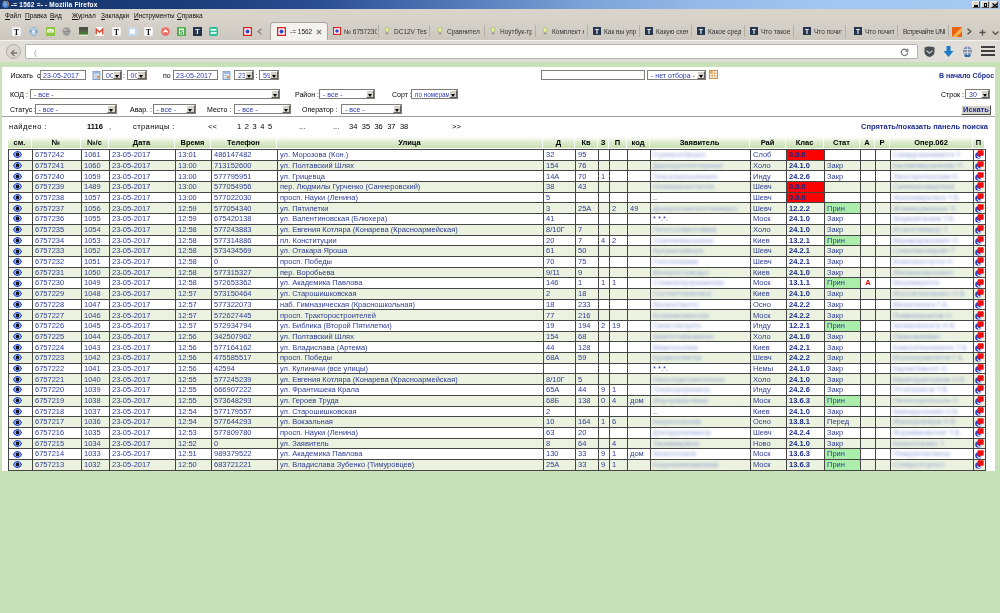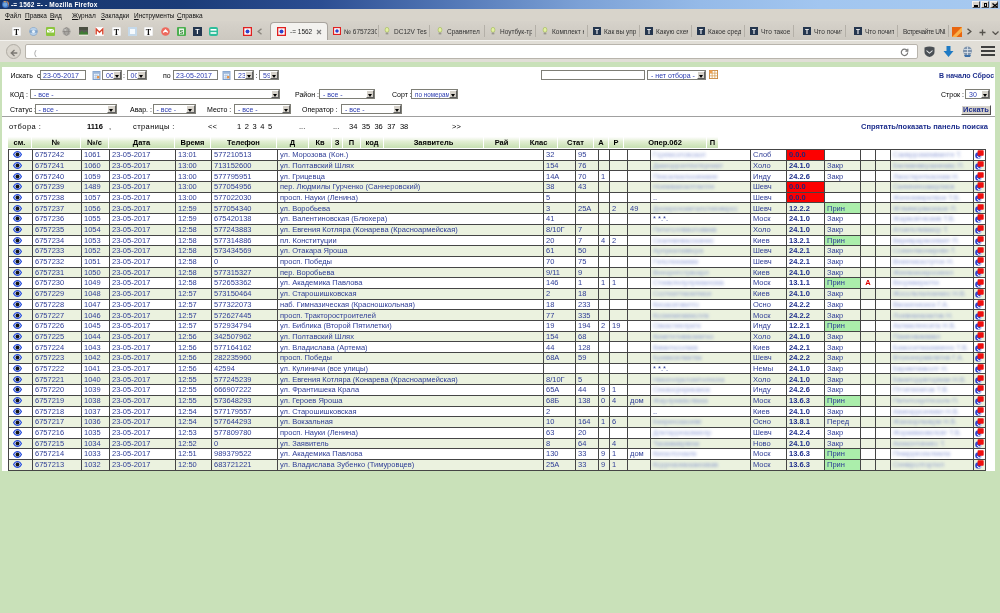--- a/index.html
+++ b/index.html
@@ -343,39 +343,40 @@
 <span class="lbl" style="left:10px;top:106px">Статус :</span>
 <span class="sel" style="left:34.5px;top:104px;width:82px;height:10px">- все -<i></i></span>
 <span class="lbl" style="left:130px;top:106px">Авар. :</span>
 <span class="sel" style="left:152.5px;top:104px;width:43px;height:10px">- все -<i></i></span>
 <span class="lbl" style="left:207px;top:106px">Место :</span>
 <span class="sel" style="left:234px;top:104px;width:57px;height:10px">- все -<i></i></span>
 <span class="lbl" style="left:302px;top:106px">Оператор :</span>
 <span class="sel" style="left:341px;top:104px;width:61px;height:10px">- все -<i></i></span>
 <div id="btnIskat">Искать</div>
 <div id="hr1"></div>
-<span class="fseg" style="left:9px;letter-spacing:.5px">отбора :</span>
+<span class="fseg" style="left:9px;letter-spacing:.5px">найдено :</span>
     <span class="fseg" style="left:87px;font-weight:bold">1116</span>
     <span class="fseg" style="left:109px">,</span>
     <span class="fseg" style="left:133px;letter-spacing:.4px">страницы :</span>
     <span class="fseg plink" style="left:208px">&lt;&lt;</span>
     <span class="fseg plink" style="left:237px;word-spacing:1.5px">1 2 3 4 5</span>
     <span class="fseg plink" style="left:299px">...</span>
     <span class="fseg plink" style="left:333px">...</span>
     <span class="fseg plink" style="left:349px;word-spacing:2.3px">34 35 36 37 38</span>
     <span class="fseg plink" style="left:452px">&gt;&gt;</span>
 <span id="hideLink">Спрятать/показать панель поиска</span>
 </div>
 <div id="thdr">
     <div class="hc" style="width:24px">см.</div>
     <div class="hc" style="width:49px">№</div>
     <div class="hc" style="width:28px">№/с</div>
     <div class="hc" style="width:66px">Дата</div>
     <div class="hc" style="width:36px">Время</div>
     <div class="hc" style="width:66px">Телефон</div>
+    <div class="hc" style="width:266px">Улица</div>
     <div class="hc" style="width:32px">Д</div>
     <div class="hc" style="width:23px">Кв</div>
     <div class="hc" style="width:11px">З</div>
     <div class="hc" style="width:18px">П</div>
     <div class="hc" style="width:23px">код</div>
     <div class="hc" style="width:100px">Заявитель</div>
     <div class="hc" style="width:36px">Рай</div>
     <div class="hc" style="width:38px">Клас</div>
     <div class="hc" style="width:36px">Стат</div>
     <div class="hc" style="width:15px">А</div>
@@ -411,21 +412,21 @@
         <td class="eyec">
           <svg width="9" height="7" viewBox="0 0 9 7">
             <path d="M0.5,3.5 C1.8,0.9 3.3,0.5 4.5,0.5 C5.7,0.5 7.2,0.9 8.5,3.5 C7.2,6.1 5.7,6.5 4.5,6.5 C3.3,6.5 1.8,6.1 0.5,3.5 Z" fill="#c8d6f8" stroke="#2b50dc" stroke-width="1.1"></path>
             <circle cx="4.5" cy="3.5" r="1.9" fill="#161616"></circle>
           </svg>
         </td>
         <td>6757242</td>
         <td>1061</td>
         <td>23-05-2017</td>
         <td>13:01</td>
-        <td>577210513</td>
+        <td>486147482</td>
         <td>ул. Морозова (Кон.)</td>
         <td>32</td>
         <td>95</td>
         <td></td>
         <td></td>
         <td></td>
         <td><span class="bl">Гсремсотсвсаол</span></td>
         <td>Слоб</td>
         <td class="kl red">0.0.0</td>
         <td class="st"></td>
@@ -582,21 +583,21 @@
           <svg width="9" height="7" viewBox="0 0 9 7">
             <path d="M0.5,3.5 C1.8,0.9 3.3,0.5 4.5,0.5 C5.7,0.5 7.2,0.9 8.5,3.5 C7.2,6.1 5.7,6.5 4.5,6.5 C3.3,6.5 1.8,6.1 0.5,3.5 Z" fill="#c8d6f8" stroke="#2b50dc" stroke-width="1.1"></path>
             <circle cx="4.5" cy="3.5" r="1.9" fill="#161616"></circle>
           </svg>
         </td>
         <td>6757237</td>
         <td>1056</td>
         <td>23-05-2017</td>
         <td>12:59</td>
         <td>577054340</td>
-        <td>ул. Воробьева</td>
+        <td>ул. Пятилетки</td>
         <td>3</td>
         <td>25А</td>
         <td></td>
         <td>2</td>
         <td>49</td>
         <td><span class="bl">Днсмрснскмталстиеимрсс</span></td>
         <td>Шевч</td>
         <td class="kl">12.2.2</td>
         <td class="st grn">Прин</td>
         <td></td>
@@ -924,21 +925,21 @@
             <circle cx="4.5" cy="3.5" r="1.9" fill="#161616"></circle>
           </svg>
         </td>
         <td>6757227</td>
         <td>1046</td>
         <td>23-05-2017</td>
         <td>12:57</td>
         <td>572627445</td>
         <td>просп. Тракторостроителей</td>
         <td>77</td>
-        <td>335</td>
+        <td>216</td>
         <td></td>
         <td></td>
         <td></td>
         <td><span class="bl">Кссмемемкмсллк</span></td>
         <td>Моск</td>
         <td class="kl">24.2.2</td>
         <td class="st">Закр</td>
         <td></td>
         <td></td>
         <td><span class="bl">Лоивнкиаокктик Н.</span></td>
@@ -1057,21 +1058,21 @@
         <td class="eyec">
           <svg width="9" height="7" viewBox="0 0 9 7">
             <path d="M0.5,3.5 C1.8,0.9 3.3,0.5 4.5,0.5 C5.7,0.5 7.2,0.9 8.5,3.5 C7.2,6.1 5.7,6.5 4.5,6.5 C3.3,6.5 1.8,6.1 0.5,3.5 Z" fill="#c8d6f8" stroke="#2b50dc" stroke-width="1.1"></path>
             <circle cx="4.5" cy="3.5" r="1.9" fill="#161616"></circle>
           </svg>
         </td>
         <td>6757223</td>
         <td>1042</td>
         <td>23-05-2017</td>
         <td>12:56</td>
-        <td>282235960</td>
+        <td>475585517</td>
         <td>просп. Победы</td>
         <td>68А</td>
         <td>59</td>
         <td></td>
         <td></td>
         <td></td>
         <td><span class="bl">Бркмкселмктвк</span></td>
         <td>Шевч</td>
         <td class="kl">24.2.2</td>
         <td class="st">Закр</td>
@@ -1194,21 +1195,21 @@
           <svg width="9" height="7" viewBox="0 0 9 7">
             <path d="M0.5,3.5 C1.8,0.9 3.3,0.5 4.5,0.5 C5.7,0.5 7.2,0.9 8.5,3.5 C7.2,6.1 5.7,6.5 4.5,6.5 C3.3,6.5 1.8,6.1 0.5,3.5 Z" fill="#c8d6f8" stroke="#2b50dc" stroke-width="1.1"></path>
             <circle cx="4.5" cy="3.5" r="1.9" fill="#161616"></circle>
           </svg>
         </td>
         <td>6757219</td>
         <td>1038</td>
         <td>23-05-2017</td>
         <td>12:55</td>
         <td>573648293</td>
-        <td>ул. Героев Яроша</td>
+        <td>ул. Героев Труда</td>
         <td>68Б</td>
         <td>138</td>
         <td>0</td>
         <td>4</td>
         <td>дом</td>
         <td><span class="bl">Жирлрмквслвкка</span></td>
         <td>Моск</td>
         <td class="kl">13.6.3</td>
         <td class="st grn">Прин</td>
         <td></td>

